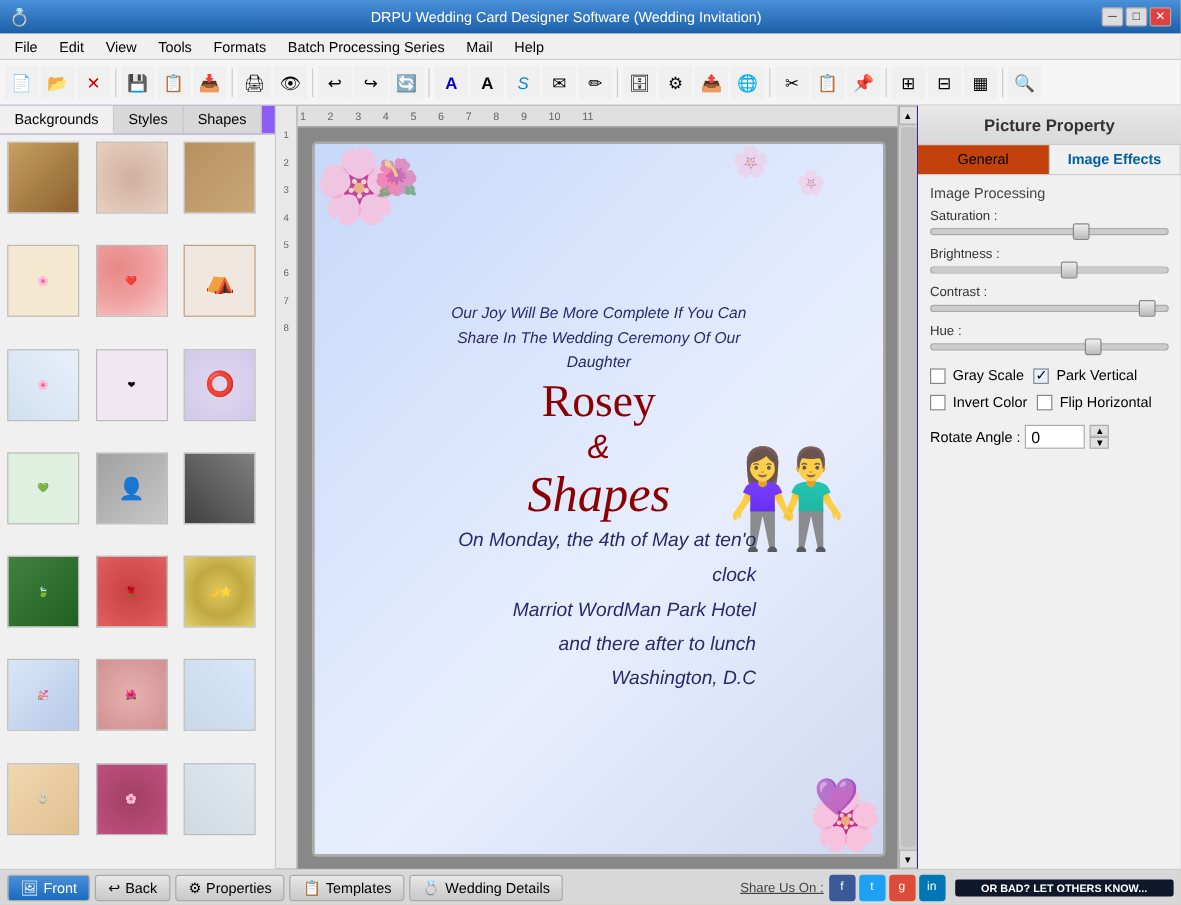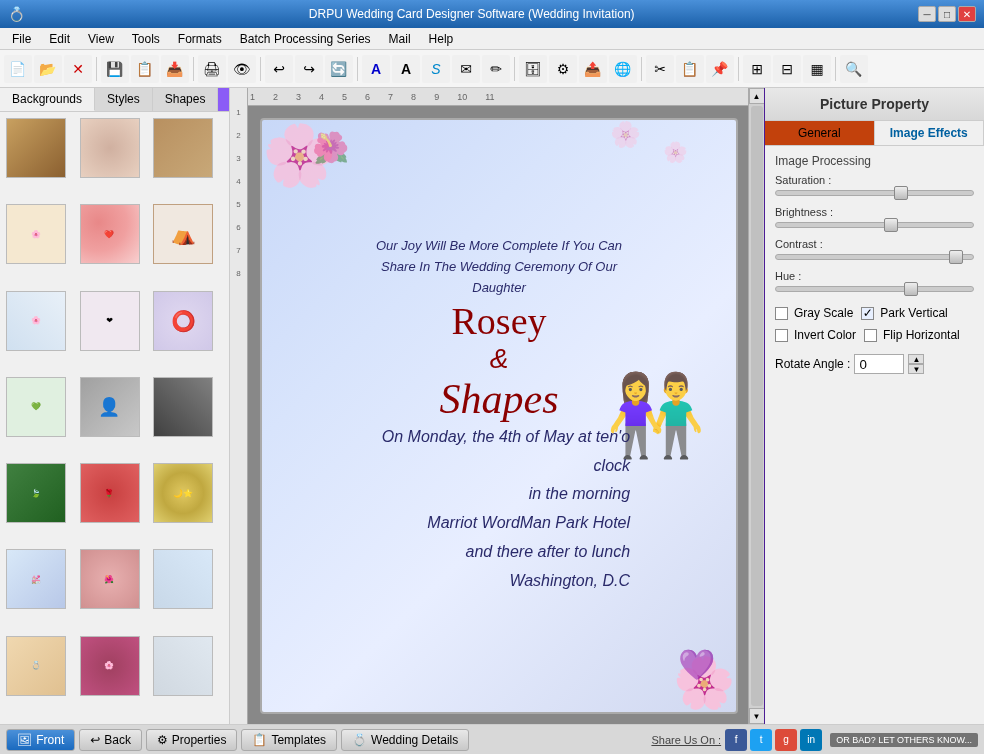--- a/index.html
+++ b/index.html
@@ -315,21 +315,20 @@
       <div class="silhouette">👫</div>
 
       <div class="card-text-area" style="max-width:65%;">
         <p class="card-main-text">Our Joy Will Be More Complete If You Can</p>
         <p class="card-main-text">Share In The Wedding Ceremony Of Our</p>
         <p class="card-main-text">Daughter</p>
         <div class="card-name">Rosey</div>
         <div class="card-amp">&amp;</div>
         <div class="card-name2">Shapes</div>
         <p class="card-details">On Monday, the 4th of May at ten'o clock</p>
-        <p class="card-details">in the morning</p>
         <p class="card-details">Marriot WordMan Park Hotel</p>
         <p class="card-details">and there after to lunch</p>
         <p class="card-details">Washington, D.C</p>
       </div>
     </div>
   </div>
 
   <div class="right-panel">
     <div class="right-title">Picture Property</div>
     <div class="prop-tabs">
@@ -415,14 +414,14 @@
     <span>Wedding Details</span>
   </div>
 
   <span class="share-text">Share Us On :</span>
   <div class="social-icons">
     <div class="soc-btn" style="background:#3b5998;">f</div>
     <div class="soc-btn" style="background:#1da1f2;">t</div>
     <div class="soc-btn" style="background:#dd4b39;">g</div>
     <div class="soc-btn" style="background:#0077b5;">in</div>
   </div>
-  <div style="margin-left:4px; font-size:9px; background:#737373; color:white; padding:2px 6px; border-radius:2px;">OR BAD? LET OTHERS KNOW...</div>
+  <div style="margin-left:4px; font-size:9px; background:#0f172a; color:white; padding:2px 22px; border-radius:2px;font-weight:bold;">OR BAD? LET OTHERS KNOW...</div>
 </div>
 
 </body></html>

